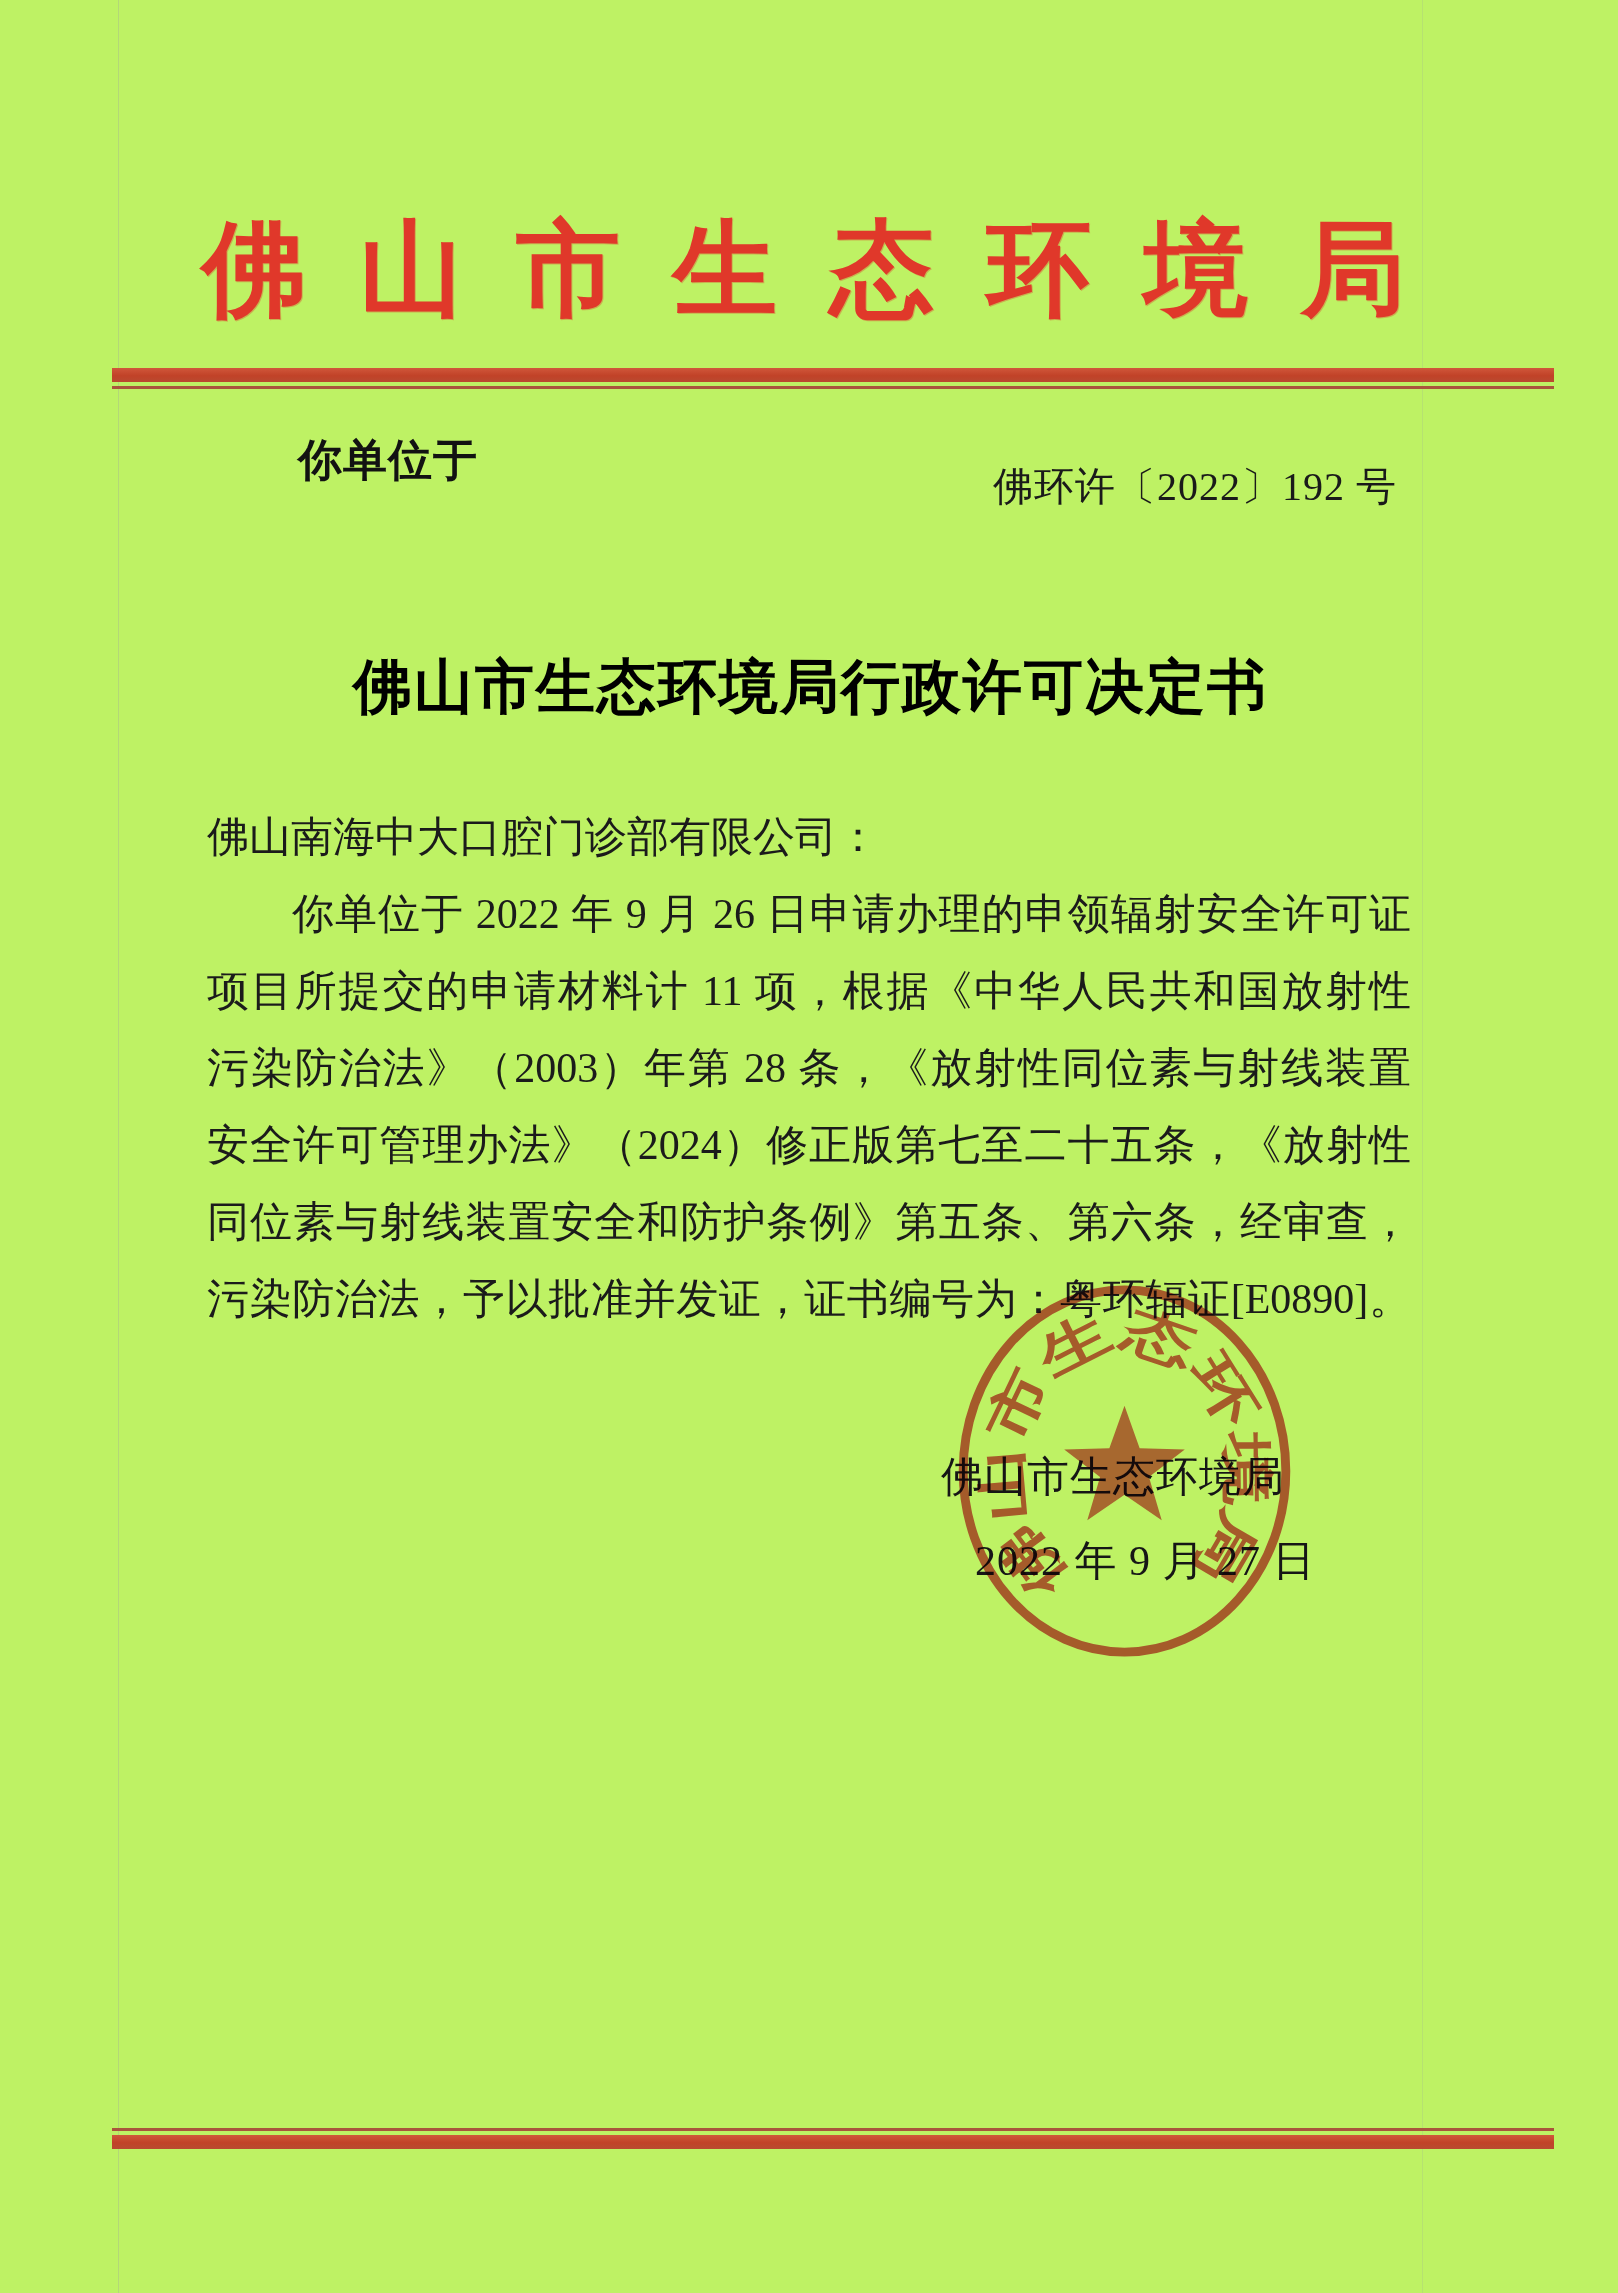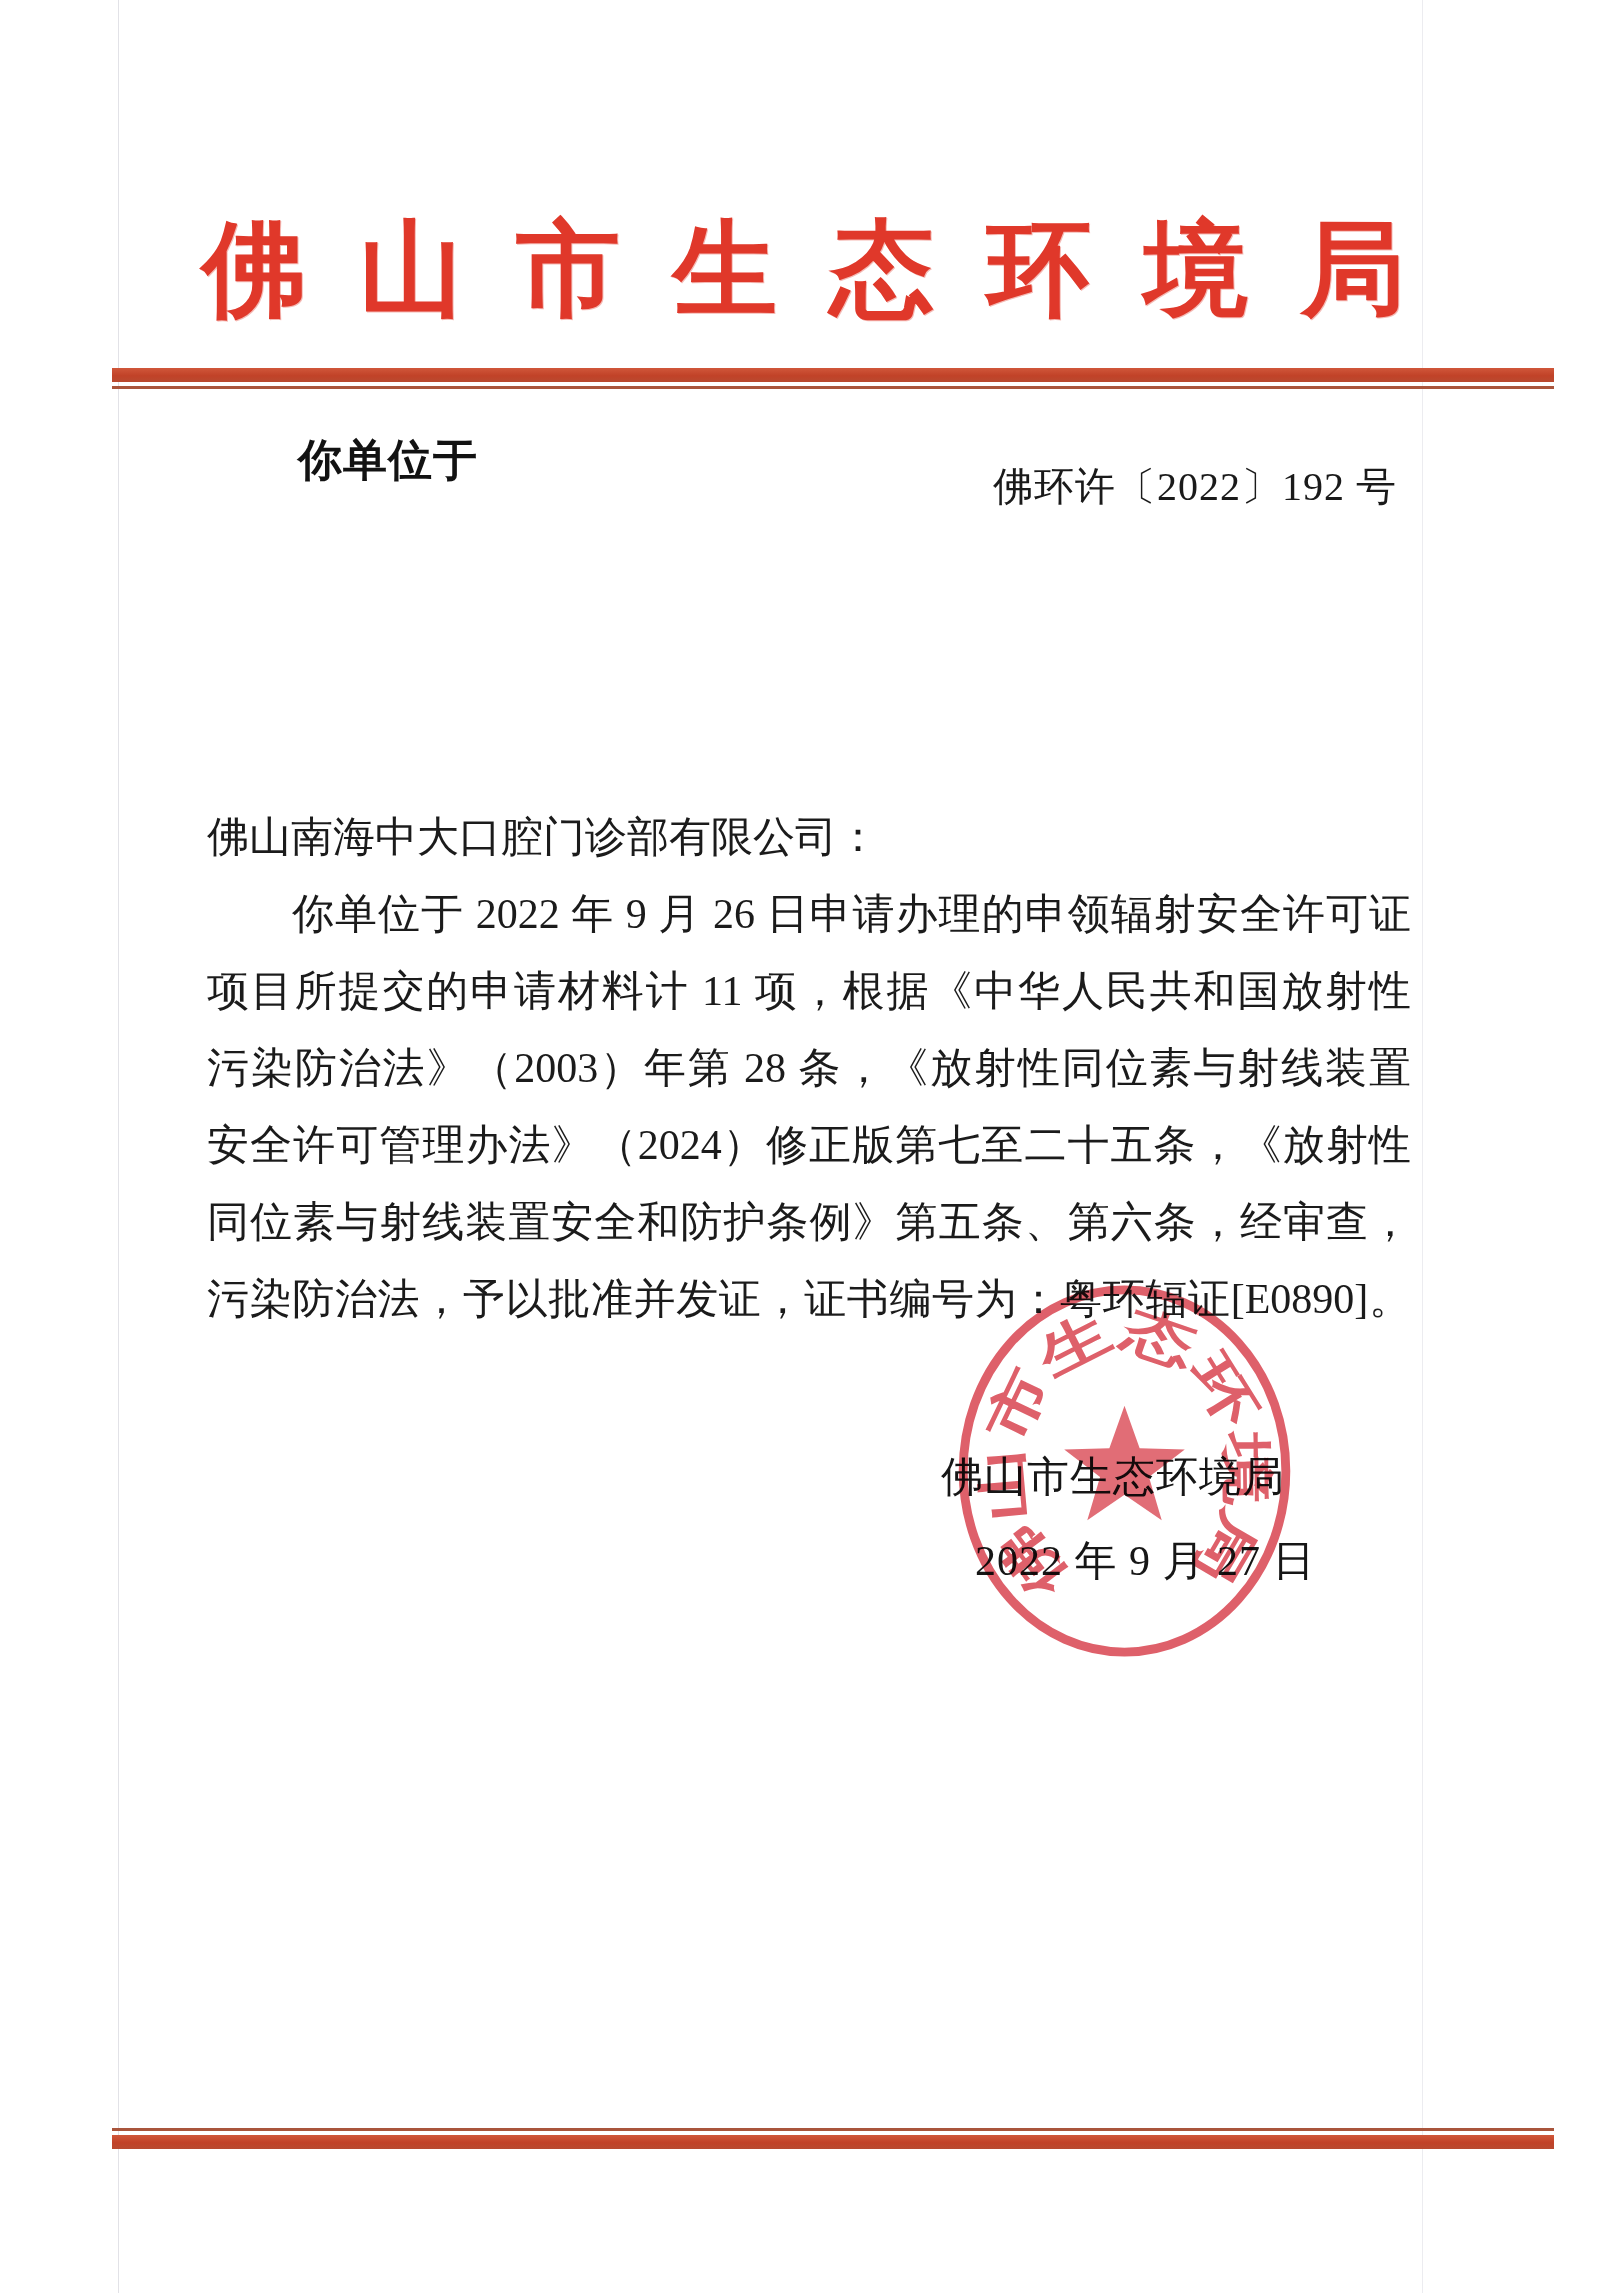--- a/index.html
+++ b/index.html
@@ -1,20 +1,20 @@
 <!DOCTYPE html>
 <html><head>
 <meta charset="utf-8">
 <style>
   html,body{margin:0;padding:0;background:#e9e9e9;}
   .page{
     position:relative;
     width:1618px;height:2293px;
     margin:0 auto;
-    background:#ffffff;
+    background:#bef264;
     overflow:hidden;
     font-family:"Liberation Serif","DejaVu Serif",serif;
     color:#1c1c1c;
   }
   
   .scan-line{position:absolute;top:0;bottom:0;width:1px;background:rgba(150,150,170,0.28);}
   .scan-line.left{left:118px;}
   .scan-line.right{left:1422px;background:rgba(150,150,170,0.18);}
 
   
@@ -98,20 +98,21 @@
 
   <div class="masthead">佛山市生态环境局</div>
 
   <div class="rule rule-thick top-thick"></div>
   <div class="rule rule-thin top-thin"></div>
 
   <div class="classification">你单位于</div>
 
   <div class="doc-number">佛环许〔2022〕192 号</div>
 
+  <div class="doc-title">佛山市生态环境局行政许可决定书</div>
 
   <div class="body-block">
     <div class="body-line">佛山南海中大口腔门诊部有限公司：</div>
     <div class="body-line justified indented">你单位于 2022 年 9 月 26 日申请办理的申领辐射安全许可证</div>
     <div class="body-line justified">项目所提交的申请材料计 11 项，根据《中华人民共和国放射性</div>
     <div class="body-line justified">污染防治法》（2003）年第 28 条，《放射性同位素与射线装置</div>
     <div class="body-line justified">安全许可管理办法》（2024）修正版第七至二十五条，《放射性</div>
     <div class="body-line justified">同位素与射线装置安全和防护条例》第五条、第六条，经审查，</div>
     <div class="body-line justified">污染防治法，予以批准并发证，证书编号为：粤环辐证[E0890]。</div>
   </div>

